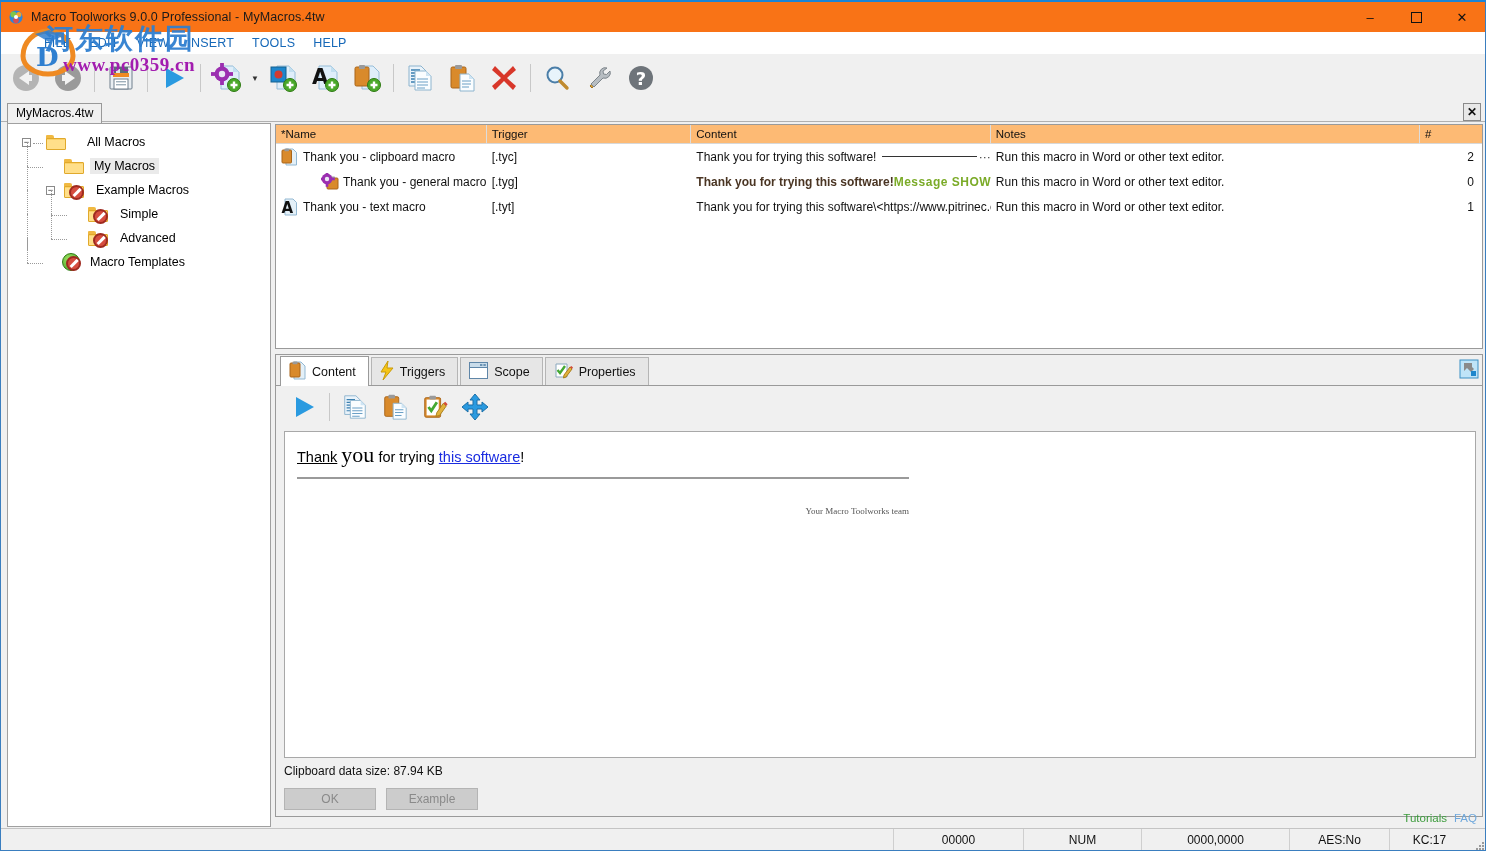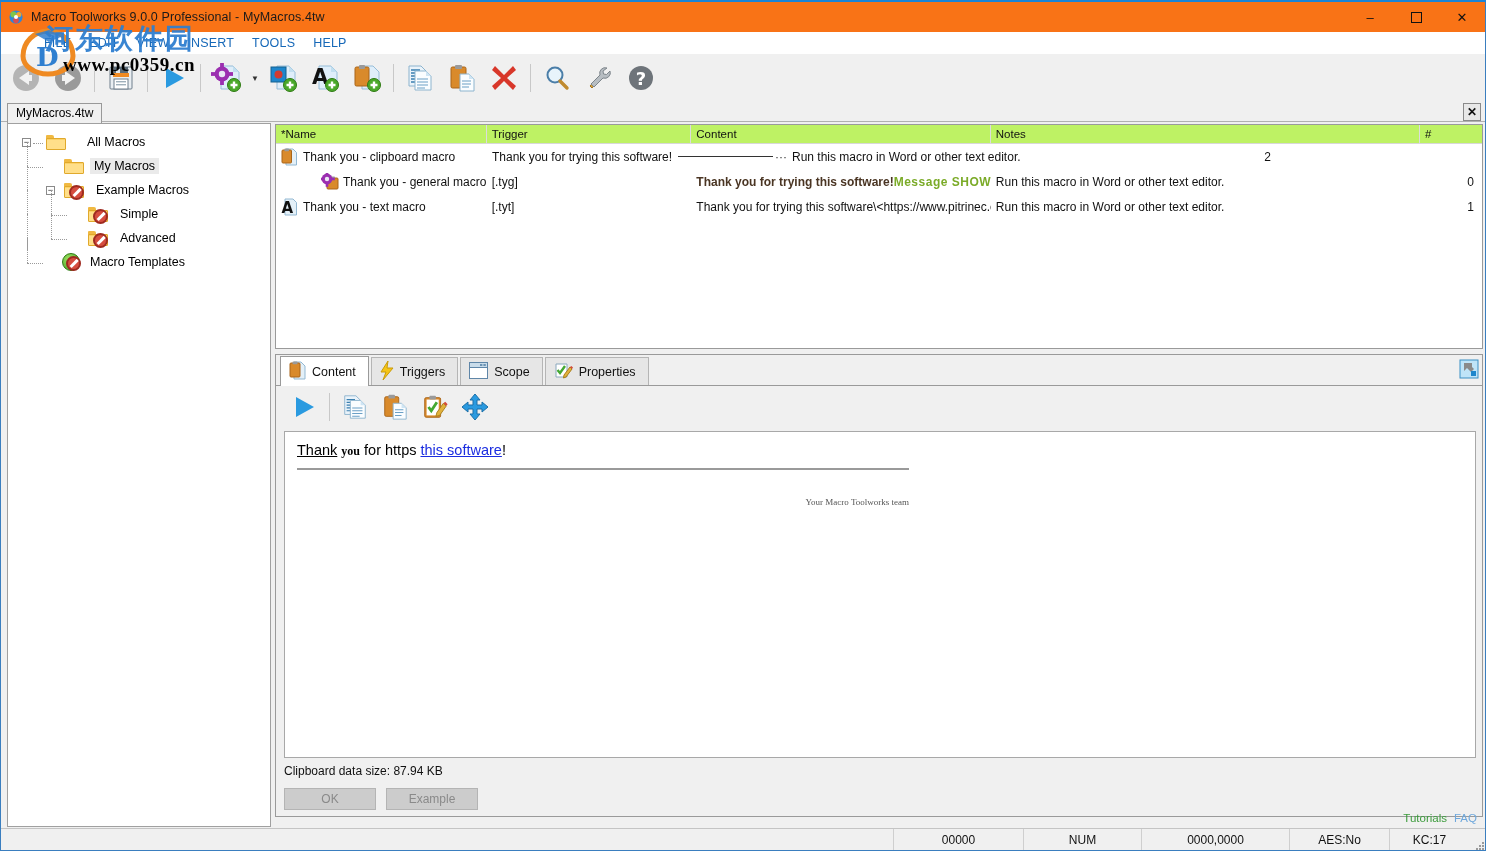--- a/index.html
+++ b/index.html
@@ -53,21 +53,21 @@
   
   .wm-cn {
     position: absolute; left: 44px; top: 18px;
     font-family: "DejaVu Sans", sans-serif;
     font-size: 28px; font-weight: bold; color: #2f7fd0;
     letter-spacing: 2px; pointer-events: none; z-index: 6; opacity: .95;
   }
   .wm-url {
     position: absolute; left: 62px; top: 52px;
     font-family: "Liberation Serif", serif;
-    font-size: 19px; font-weight: bold; color: #000000;
+    font-size: 19px; font-weight: bold; color: #a21caf;
     letter-spacing: .5px; pointer-events: none; z-index: 6;
   }
   .wm-logo {
     position: absolute; left: 18px; top: 24px; width: 58px; height: 54px;
     pointer-events: none; z-index: 5;
   }
 
   
   .toolbar {
     position: absolute; top: 52px; left: 0; right: 0; height: 48px;
@@ -159,21 +159,21 @@
     background: radial-gradient(circle at 35% 30%, #9ae05f, #3f9b1e);
     border: 1px solid #2e7a12; position: relative; flex: none;
   }
 
   
   .listpanel {
     position: absolute; left: 274px; top: 122px; right: 2px; height: 225px;
     background: #ffffff; border: 1px solid #9a9a9a;
   }
   .lhead {
-    display: flex; height: 19px; background: #bef264;
+    display: flex; height: 19px; background: #fdba74;
     border-bottom: 1px solid #d8d8d8;
   }
   .lhead .hc {
     font-size: 11.5px; color: #111; padding: 3px 0 0 5px;
     border-right: 1px solid #dcdcdc; height: 19px; overflow: hidden;
     white-space: nowrap;
   }
   .lhead .hc:last-child { border-right: none; }
   .lrow { display: flex; height: 25px; align-items: flex-start; }
   .lcell {
@@ -213,21 +213,21 @@
     width: 40px; height: 38px; display: flex; align-items: center; justify-content: center;
   }
 
   .docarea {
     position: absolute; left: 8px; right: 6px; top: 76px; bottom: 58px;
     background: #ffffff; border: 1px solid #a8a8a8;
     padding: 10px 12px; overflow: hidden;
   }
   .docline1 { font-size: 14.5px; color: #000; }
   .docline1 .u1 { text-decoration: underline; }
-  .docline1 .b1 { font-family: "Liberation Serif", serif; font-weight: bold; font-size: 12px; }
+  .docline1 .b1 { font-family: "Liberation Serif", serif; font-weight: normal; font-size: 22px; }
   .docline1 .link { color: #1a2ce0; text-decoration: underline; }
   .dochr {
     margin: 9px 0 0 0; height: 3px; width: 612px;
     border-top: 2px solid #9a9a9a;
   }
   .docsign {
     margin-top: 26px; width: 612px; text-align: right;
     font-family: "Liberation Serif", serif; font-size: 9px; color: #555;
   }
 
@@ -532,20 +532,21 @@
       <div class="lcell" style="width:211px;">
         <span class="ico-doc">
           <svg width="16" height="18" viewBox="0 0 16 18">
             <path d="M5 1 h7 l3.5 3.5 v12.5 h-10.5 z" fill="#e4f0f8" stroke="#93b8d2"></path>
             <rect x="1" y="2" width="9.5" height="13" rx="1" fill="#d98a2b" stroke="#a9651a"></rect>
             <rect x="3.4" y="0.6" width="4.6" height="2.6" rx="0.8" fill="#9a9a9a"></rect>
           </svg>
         </span>
         <span>Thank you - clipboard macro</span>
       </div>
+      <div class="lcell" style="width:205px;">[.tyc]</div>
       <div class="lcell" style="width:300px;">
         <span>Thank you for trying this software!</span>
           <span style="display:inline-block;margin-left:6px;border-top:1px solid #333;width:122px;height:1px;"></span>
           <span style="margin-left:2px;color:#333;">···</span>
       </div>
       <div class="lcell" style="width:430px;">Run this macro in Word or other text editor.</div>
       <div class="lcell num" style="width:62px;">2</div>
     </div>
 
     <div class="lrow">
@@ -691,21 +692,21 @@
         <svg width="28" height="28" viewBox="0 0 28 28">
           <path d="M14 1 L19 7 h-3 v5 h5 v-3 l6 5 -6 5 v-3 h-5 v5 h3 l-5 6 -5 -6 h3 v-5 h-5 v3 l-6 -5 6 -5 v3 h5 v-5 h-3 z" fill="#2a9ae0" stroke="#1a6fa8"></path>
         </svg>
       </div>
     </div>
 
     <div class="docarea">
       <div class="docline1">
         <span class="u1">Thank</span>
         <span class="b1">you</span>
-        <span>for https</span>
+        <span>for trying</span>
         <span class="link">this software</span><span>!</span>
       </div>
       <div class="dochr"></div>
       <div class="docsign">Your Macro Toolworks team</div>
     </div>
 
     <div class="clipinfo">Clipboard data size: 87.94 KB</div>
 
     <div class="btnrow">
       <div class="gbtn">OK</div>

